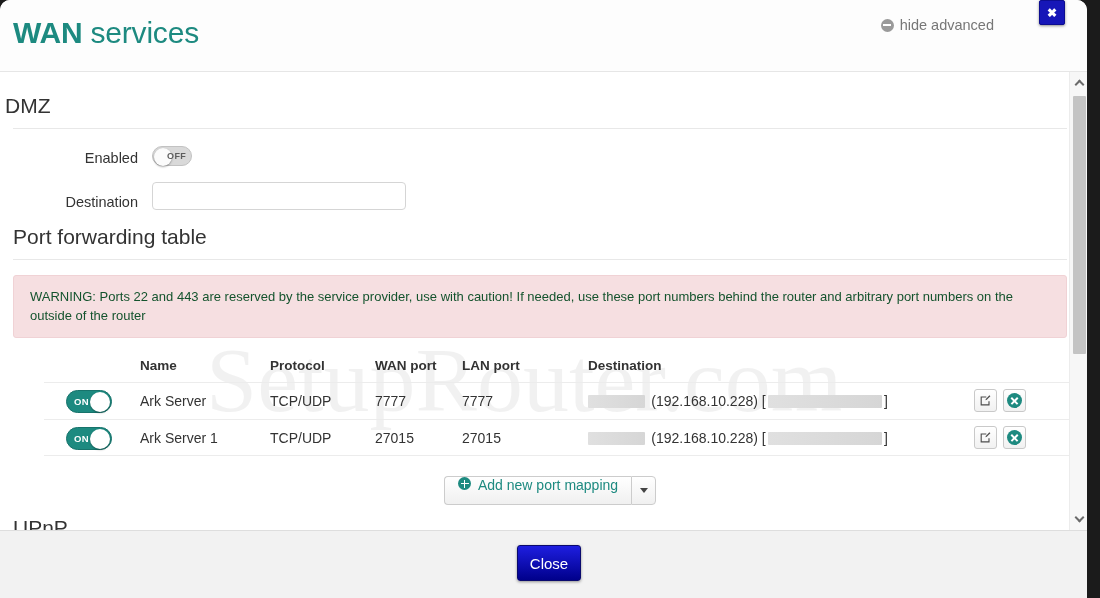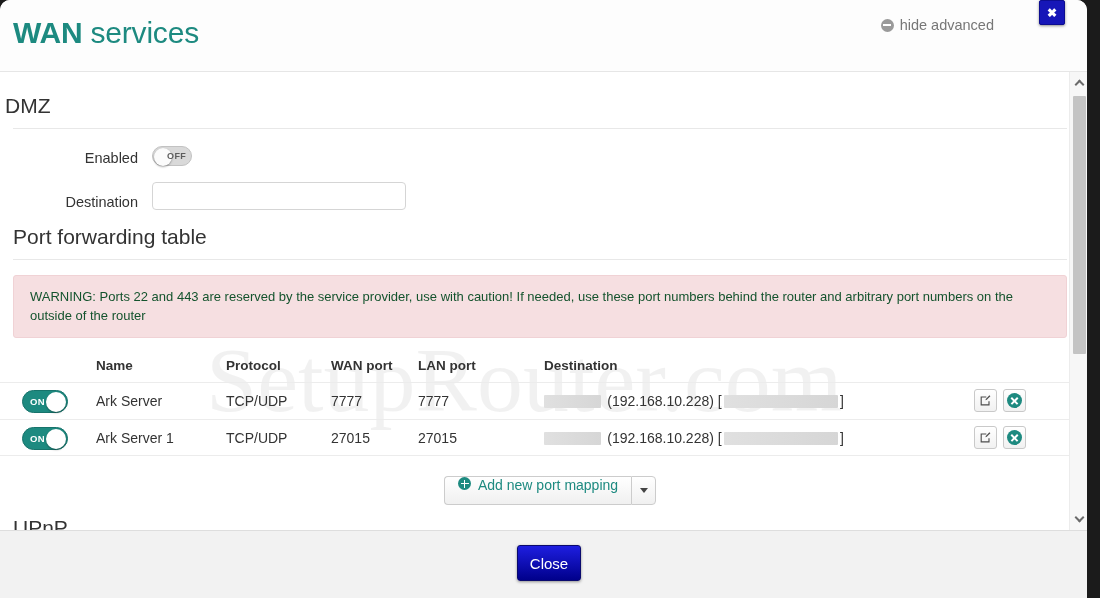--- a/index.html
+++ b/index.html
@@ -208,20 +208,21 @@
     color: #14532d;
     font-size: 13px;
     line-height: 19px;
   }
 
   
   .pf-table {
     position: absolute;
     left: 0; top: 280px;
     width: 1080px;
+    padding-left: 44px;
   }
   .pf-head {
     position: relative;
     height: 30px;
     font-size: 13.5px;
     font-weight: bold;
     color: #333;
   }
   .pf-row {
     position: relative;

